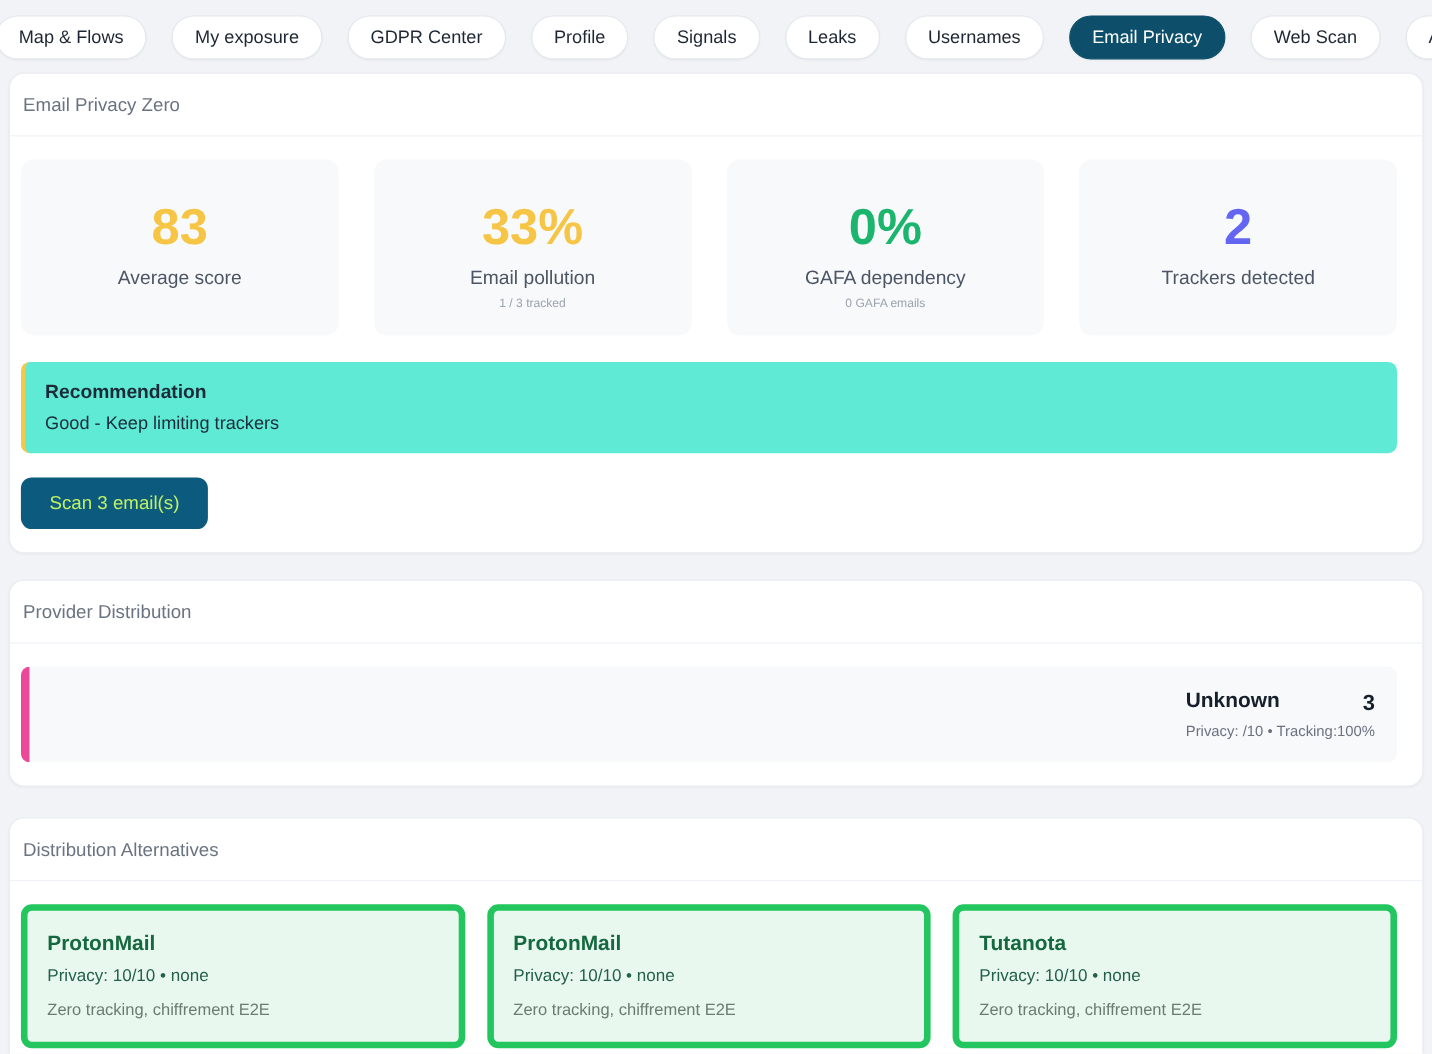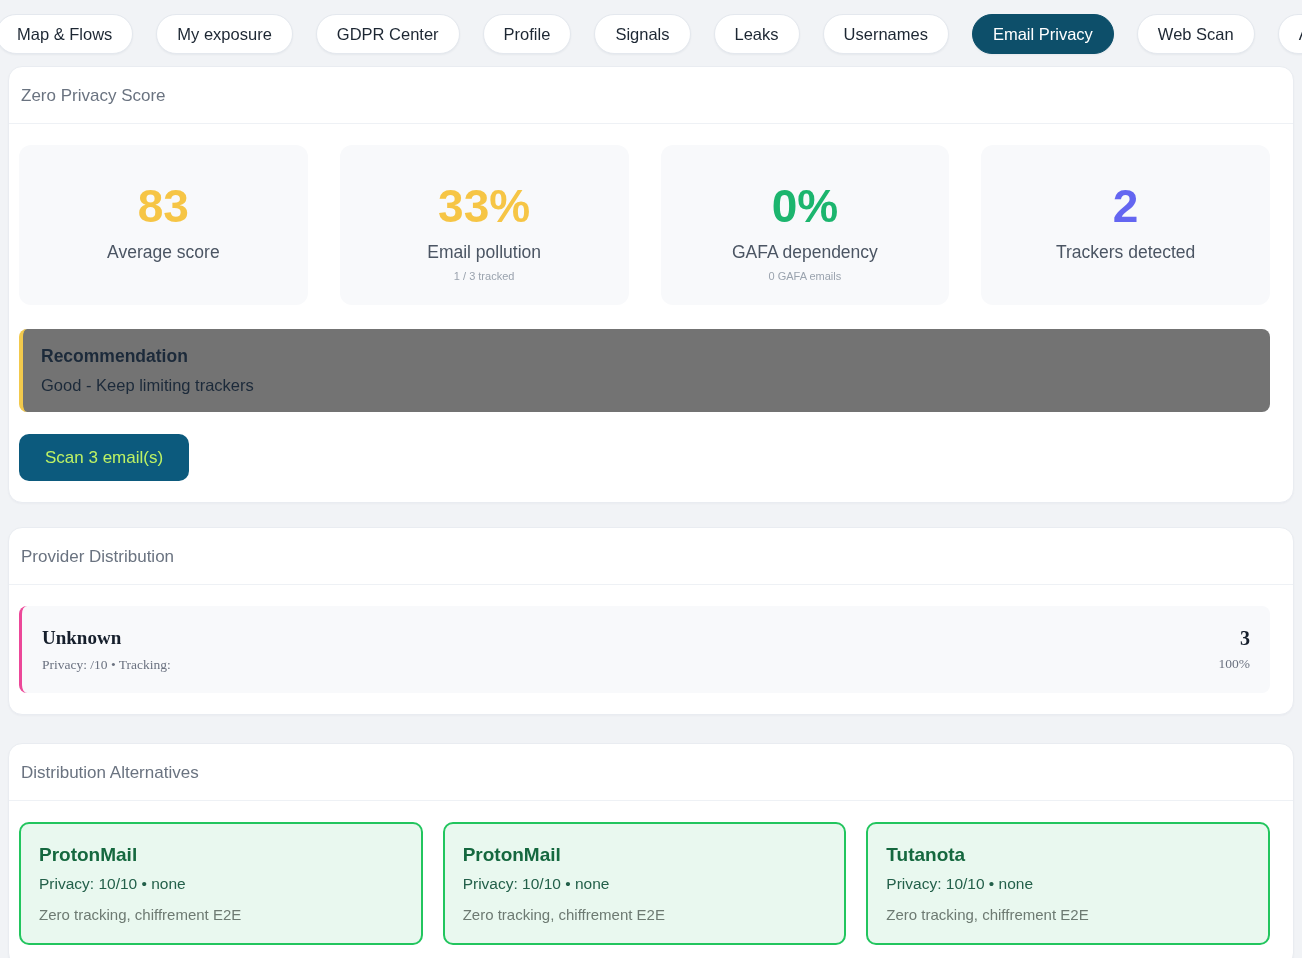--- a/index.html
+++ b/index.html
@@ -38,46 +38,46 @@
     text-align:center; padding-top:38px;
   }
   .stat-value { font-size:46px; font-weight:700; line-height:1; }
   .v-yellow { color:#f6c545; }
   .v-green  { color:#1cb56e; }
   .v-indigo { color:#6466f1; }
   .stat-label { margin-top:13px; font-size:17.5px; color:#4b5563; }
   .stat-sub { margin-top:7px; font-size:11px; color:#9aa3ae; }
   
   .recommendation {
-    margin-top:24px; background:#737373; border-left:4px solid #f2c94c;
+    margin-top:24px; background:#5eead4; border-left:4px solid #f2c94c;
     border-radius:8px; padding:17px 18px;
   }
   .rec-title { font-weight:700; font-size:17.5px; color:#1c2a3a; }
   .rec-text  { margin-top:9px; font-size:16.5px; color:#1c2a3a; }
   
   .scan-btn {
     margin-top:22px; display:inline-flex; align-items:center;
     background:#0c5a7d; color:#bef264; border:none; border-radius:10px;
     font-size:17px; padding:0 26px; height:47px; cursor:pointer;
     font-family:inherit;
   }
   
   .provider-row {
-    background:#f8f9fb; border-left:3px solid #ec4899; border-radius:8px;
+    background:#f8f9fb; border-left:8px solid #ec4899; border-radius:8px;
     padding:16px 20px; min-height:87px;
-    display:flex; justify-content:space-between; align-items:center;font-family:Liberation Serif, serif;
+    display:flex; justify-content:flex-end; align-items:center;
   }
   .provider-name { font-size:19px; font-weight:700; color:#161f2c; }
   .provider-details { margin-top:8px; font-size:13.5px; color:#6b7280; }
   .provider-count { font-size:20px; font-weight:700; color:#161f2c; text-align:right; }
   .provider-percent { margin-top:6px; font-size:13.5px; color:#6b7280; text-align:right; }
   
   .alts { display:grid; grid-template-columns:repeat(3,1fr); gap:20px; }
   .alt {
-    background:#e9f8ef; border:2px solid #22c55e; border-radius:10px;
+    background:#e9f8ef; border:6px solid #22c55e; border-radius:10px;
     padding:20px 18px; min-height:119px;
   }
   .alt-name { font-size:19px; font-weight:700; color:#15683f; }
   .alt-privacy { margin-top:9px; font-size:15.5px; color:#23604a; }
   .alt-desc { margin-top:13px; font-size:15px; color:#6d7a72; }
 </style>
 </head>
 <body>
 
 <nav class="tabs">
@@ -87,21 +87,21 @@
   <div class="tab">Profile</div>
   <div class="tab">Signals</div>
   <div class="tab">Leaks</div>
   <div class="tab">Usernames</div>
   <div class="tab active">Email Privacy</div>
   <div class="tab">Web Scan</div>
   <div class="tab">Advice</div>
 </nav>
 
 <section class="card">
-  <div class="card-header">Zero Privacy Score</div>
+  <div class="card-header">Email Privacy Zero</div>
   <div class="card-body">
 
     <div class="stats">
       <div class="stat">
         <div class="stat-value v-yellow">83</div>
         <div class="stat-label">Average score</div>
       </div>
       <div class="stat">
         <div class="stat-value v-yellow">33%</div>
         <div class="stat-label">Email pollution</div>

